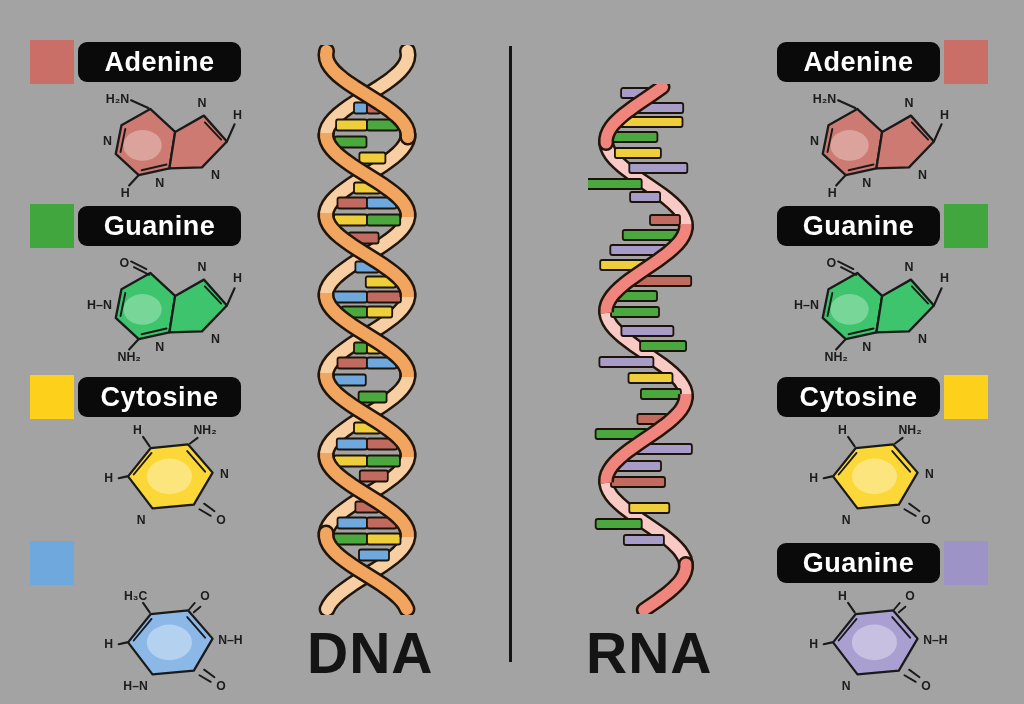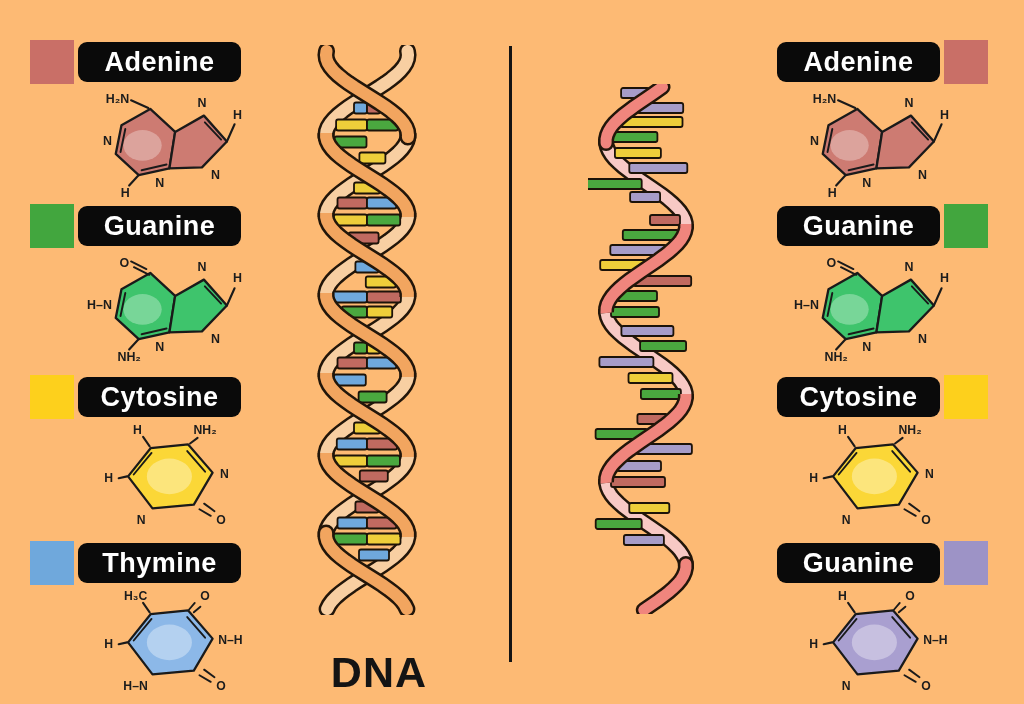--- a/index.html
+++ b/index.html
@@ -1,25 +1,25 @@
 <!DOCTYPE html>
 <html><head>
 <meta charset="utf-8">
 <style>
   html,body{margin:0;padding:0;background:#fff;font-family:"Liberation Sans",sans-serif;}
-  .stage{position:relative;width:1024px;height:704px;background:#fdba74;overflow:hidden;outline:1px solid #ececec;}
+  .stage{position:relative;width:1024px;height:704px;background:#a3a3a3;overflow:hidden;outline:1px solid #ececec;}
   .abs{position:absolute;}
   .pill{
     position:absolute;width:163px;height:40px;background:#0a0a0a;border-radius:9px;
     color:#ffffff;font-weight:bold;font-size:27px;display:flex;align-items:center;justify-content:center;
     letter-spacing:0.5px;
   }
   .swatch{position:absolute;}
   .bigword{
-    position:absolute;font-weight:bold;font-size:43px;color:#141414;text-align:right;letter-spacing:1px;margin-top:28px;
+    position:absolute;font-weight:bold;font-size:57px;color:#141414;text-align:right;letter-spacing:1px;
   }
   .divider{position:absolute;background:#141414;}
   svg text{font-family:"Liberation Sans",sans-serif;font-size:13px;font-weight:600;fill:#1c1c1c;}
   .ring{stroke:#1a1a1a;stroke-width:2.4;stroke-linejoin:round;}
   .bond{stroke:#1a1a1a;stroke-width:2.2;stroke-linecap:round;}
   .dbl{stroke:#1a1a1a;stroke-width:2;stroke-linecap:round;}
 </style>
 </head>
 <body>
 
@@ -36,21 +36,20 @@
   <div class="pill" style="left:78px;top:206px">Guanine</div>
 
   <svg class="swatch" style="left:30px;top:375px" width="44" height="44">
       <rect width="44" height="44" fill="#fdd01c"></rect>
     </svg>
   <div class="pill" style="left:78px;top:377px">Cytosine</div>
 
   <svg class="swatch" style="left:30px;top:541px" width="44" height="44">
       <rect width="44" height="44" fill="#6fa8dc"></rect>
     </svg>
-  <div class="pill" style="left:78px;top:543px">Thymine</div>
 
   <svg class="abs" style="left:83px;top:84px" width="168" height="115" viewBox="0 0 175 120">
     <polygon class="ring" points="70,26 40,43 34,73 58,95 90,88 96,50" fill="#cd7b72"></polygon>
     <polygon class="ring" points="96,50 126,33 150,60 124,87 90,88" fill="#cd7b72"></polygon>
     <ellipse cx="62" cy="64" rx="20" ry="16" fill="#ffffff" opacity="0.3"></ellipse>
     <line class="dbl" x1="44" y1="47" x2="39" y2="71"></line>
     <line class="dbl" x1="61" y1="90" x2="87" y2="84"></line>
     <line class="dbl" x1="127" y1="40" x2="144" y2="58"></line>
     <line class="bond" x1="50" y1="17" x2="68" y2="25"></line>
     <line class="bond" x1="58" y1="95" x2="48" y2="106"></line>
@@ -228,20 +227,21 @@
       <rect x="35.9" y="451.0" width="40.0" height="10" rx="2" fill="#a79cc8" stroke="#1c1309" stroke-width="1.8"></rect>
       <path d="M74.5,3.0L68.9,7.0L63.2,11.0L57.3,15.0L51.4,19.0L45.6,23.0L40.2,27.0L35.1,31.0L30.5,35.0L26.5,39.0L23.2,43.0L20.7,47.0L19.0,51.0L18.1,55.0L18.1,59.0" fill="none" stroke="#22160a" stroke-width="16" stroke-linecap="round"></path>
       <path d="M74.5,3.0L68.9,7.0L63.2,11.0L57.3,15.0L51.4,19.0L45.6,23.0L40.2,27.0L35.1,31.0L30.5,35.0L26.5,39.0L23.2,43.0L20.7,47.0L19.0,51.0L18.1,55.0L18.1,59.0" fill="none" stroke="#f0857d" stroke-width="11" stroke-linecap="round"></path>
       <path d="M97.9,140.0L97.9,144.0L97.0,148.0L95.3,152.0L92.8,156.0L89.5,160.0L85.5,164.0L80.9,168.0L75.8,172.0L70.4,176.0L64.6,180.0L58.7,184.0L52.8,188.0L47.1,192.0L41.5,196.0L36.3,200.0L31.6,204.0L27.5,208.0L24.0,212.0L21.3,216.0L19.3,220.0L18.2,224.0L18.0,228.0L18.1,229.0" fill="none" stroke="#22160a" stroke-width="16" stroke-linecap="butt"></path>
       <path d="M97.9,140.0L97.9,144.0L97.0,148.0L95.3,152.0L92.8,156.0L89.5,160.0L85.5,164.0L80.9,168.0L75.8,172.0L70.4,176.0L64.6,180.0L58.7,184.0L52.8,188.0L47.1,192.0L41.5,196.0L36.3,200.0L31.6,204.0L27.5,208.0L24.0,212.0L21.3,216.0L19.3,220.0L18.2,224.0L18.0,228.0L18.1,229.0" fill="none" stroke="#f0857d" stroke-width="11" stroke-linecap="butt"></path>
       <path d="M97.9,310.0L97.9,314.0L97.0,318.0L95.3,322.0L92.8,326.0L89.5,330.0L85.5,334.0L80.9,338.0L75.8,342.0L70.4,346.0L64.6,350.0L58.7,354.0L52.8,358.0L47.1,362.0L41.5,366.0L36.3,370.0L31.6,374.0L27.5,378.0L24.0,382.0L21.3,386.0L19.3,390.0L18.2,394.0L18.0,398.0L18.1,399.0" fill="none" stroke="#22160a" stroke-width="16" stroke-linecap="butt"></path>
       <path d="M97.9,310.0L97.9,314.0L97.0,318.0L95.3,322.0L92.8,326.0L89.5,330.0L85.5,334.0L80.9,338.0L75.8,342.0L70.4,346.0L64.6,350.0L58.7,354.0L52.8,358.0L47.1,362.0L41.5,366.0L36.3,370.0L31.6,374.0L27.5,378.0L24.0,382.0L21.3,386.0L19.3,390.0L18.2,394.0L18.0,398.0L18.1,399.0" fill="none" stroke="#f0857d" stroke-width="11" stroke-linecap="butt"></path>
       <path d="M97.9,480.0L97.9,484.0L97.0,488.0L95.3,492.0L92.8,496.0L89.5,500.0L85.5,504.0L80.9,508.0L75.8,512.0L70.4,516.0L64.6,520.0L58.7,524.0L55.8,526.0" fill="none" stroke="#22160a" stroke-width="16" stroke-linecap="round"></path>
       <path d="M97.9,480.0L97.9,484.0L97.0,488.0L95.3,492.0L92.8,496.0L89.5,500.0L85.5,504.0L80.9,508.0L75.8,512.0L70.4,516.0L64.6,520.0L58.7,524.0L55.8,526.0" fill="none" stroke="#f0857d" stroke-width="11" stroke-linecap="round"></path>
     </svg>
+  <div class="bigword" style="left:586px;top:620px;width:120px">RNA</div>
 
   <div class="pill" style="left:777px;top:42px">Adenine</div>
   <svg class="swatch" style="left:944px;top:40px" width="44" height="44">
       <rect width="44" height="44" fill="#c96f67"></rect>
     </svg>
 
   <div class="pill" style="left:777px;top:206px">Guanine</div>
   <svg class="swatch" style="left:944px;top:204px" width="44" height="44">
       <rect width="44" height="44" fill="#42a63e"></rect>
     </svg>

